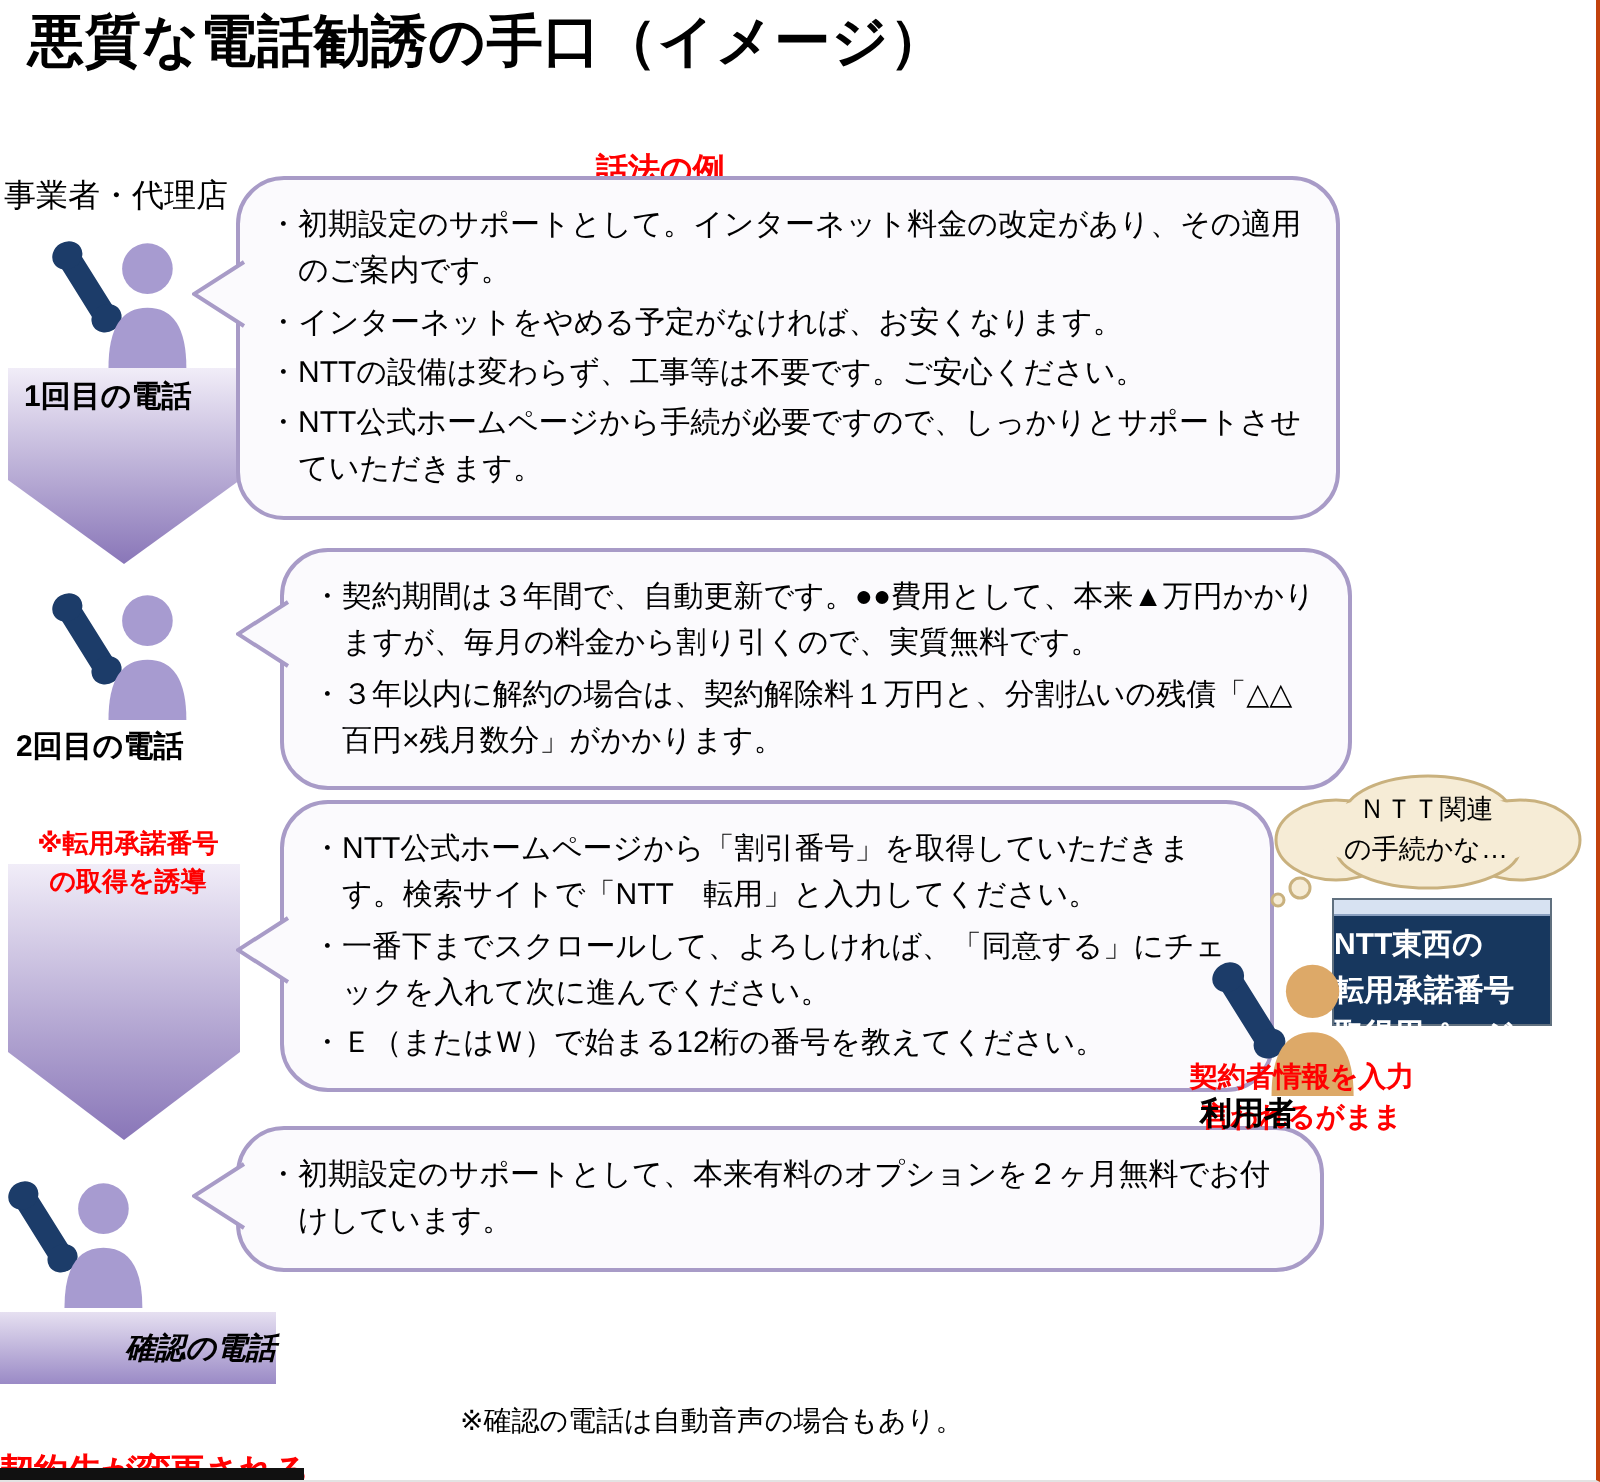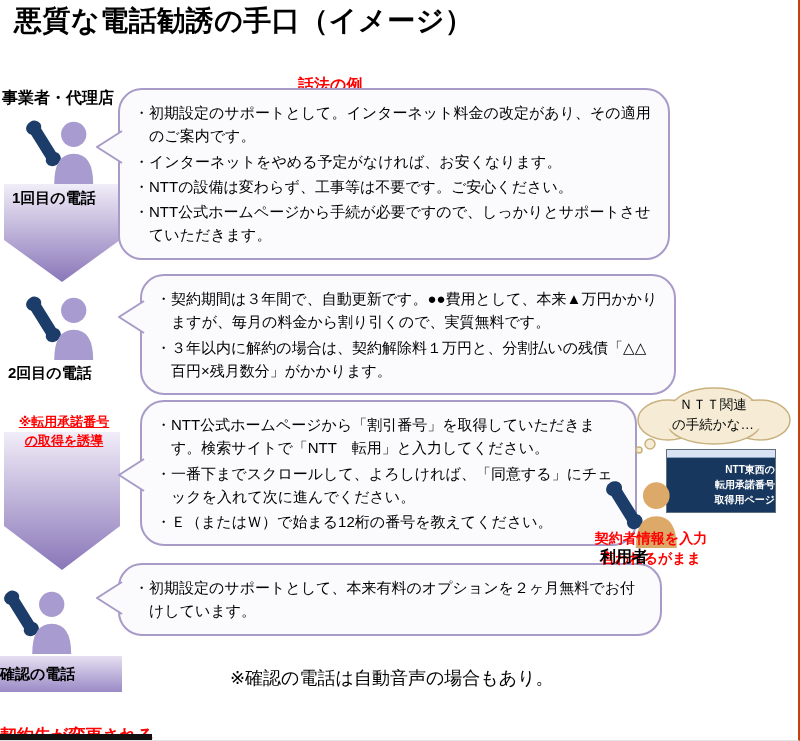--- a/index.html
+++ b/index.html
@@ -10,56 +10,56 @@
   .abs { position:absolute; }
   .title { font-size:28px; font-weight:bold; letter-spacing:0.5px; }
   .red { color:#ff0000; font-weight:bold;margin-top:23px; }
   .flow-label { font-weight:bold; font-size:15px; }
   .bubble { position:absolute; background:#fbfafd; border:2px solid #a89bc7; border-radius:24px;
             padding:9px 14px; z-index:2; }
   .bubble .item { font-size:15px; line-height:1.55; text-indent:-1em; padding-left:1em; margin:2px 0; }
   .tail { position:absolute; left:-24px; z-index:3; }
   .arrow-svg { position:absolute; z-index:0; }
   .person-svg { position:absolute; z-index:1; }
-  .step3-box { position:absolute; left:0; top:656px; width:122px; height:36px;
+  .step3-box { position:absolute; left:0; top:656px; width:138px; height:36px;
                background:linear-gradient(180deg,#e6e0f1 0%,#9a8ac6 100%);
-               display:flex; align-items:center; justify-content:flex-start; }
+               display:flex; align-items:center; justify-content:flex-end;font-style:italic; }
   .note-2line { text-align:center; line-height:1.45; }
   .cloud-wrap { position:absolute; left:630px; top:380px; width:166px; height:74px; z-index:4; }
   .cloud-text { position:absolute; left:0; top:15px; width:166px; text-align:center;
                 font-size:13.5px; line-height:1.5; z-index:5; }
   .pagebox { position:absolute; left:666px; top:449px; width:110px; height:64px;
              background:#17375e; border:1px solid #60707f; z-index:4; }
   .pagebox-bar { height:8px; background:#d7e2f2; border-bottom:1px solid #8aa0c0; }
-  .pagebox-text { color:#fff; font-size:10px; font-weight:bold; text-align:right;
+  .pagebox-text { color:#fff; font-size:15px; font-weight:bold; text-align:left;
                   line-height:1.5; padding-top:4px; }
   .typing-note { position:absolute; left:572px; top:505px; width:158px; text-align:center;
                  font-size:14px; line-height:1.45; z-index:6; }
   .user-label { position:absolute; left:600px; top:547px; font-size:16px; font-weight:bold; z-index:6; }
-  .footnote { position:absolute; left:230px; top:666px; font-size:18px; }
+  .footnote { position:absolute; left:230px; top:702px; font-size:14px; }
   .bottom-bar { position:absolute; left:0; top:734px; width:152px; height:7px; background:#111; }
 </style>
 </head>
 <body>
 
 <div class="canvas">
 
   <svg width="0" height="0" style="position:absolute">
     <defs>
       <linearGradient id="gradArrow" x1="0" y1="0" x2="0" y2="1">
         <stop offset="0%" stop-color="#f1edf8"></stop>
         <stop offset="100%" stop-color="#8976b8"></stop>
       </linearGradient>
     </defs>
   </svg>
 
   <div class="abs title" style="left:14px; top:2px;">悪質な電話勧誘の手口（イメージ）</div>
   <div class="abs red" style="left:298px; top:52px; font-size:16px;">話法の例</div>
 
-  <div class="abs" style="left:2px; top:88px; font-size:16px; font-weight:bold;">事業者・代理店</div>
+  <div class="abs" style="left:2px; top:88px; font-size:16px; font-weight:normal;">事業者・代理店</div>
 
   <svg class="person-svg" style="left:26px; top:110px;" width="74" height="74" viewBox="0 0 76 76">
     <g>
       <g transform="rotate(-32 19 36)" fill="#1c3c69">
         <rect x="13" y="12" width="12" height="44" rx="6"></rect>
         <ellipse cx="19" cy="15" rx="8" ry="7"></ellipse>
         <ellipse cx="19" cy="53" rx="8" ry="7"></ellipse>
       </g>
     </g>
     <circle cx="49" cy="25" r="13" fill="#a79bd0"></circle>
@@ -77,21 +77,21 @@
         <rect x="13" y="12" width="12" height="44" rx="6"></rect>
         <ellipse cx="19" cy="15" rx="8" ry="7"></ellipse>
         <ellipse cx="19" cy="53" rx="8" ry="7"></ellipse>
       </g>
     </g>
     <circle cx="49" cy="25" r="13" fill="#a79bd0"></circle>
     <path d="M29,76 Q29,45 49,45 Q69,45 69,76 Z" fill="#a79bd0"></path>
   </svg>
 
   <div class="abs flow-label" style="left:8px; top:364px; z-index:1;">2回目の電話</div>
-  <div class="abs red note-2line" style="left:0; top:390px; width:128px; font-size:13px; z-index:1;text-decoration:underline;">
+  <div class="abs red note-2line" style="left:0; top:390px; width:128px; font-size:13px; z-index:1;">
     <div>※転用承諾番号</div>
     <div>の取得を誘導</div>
   </div>
 
   <svg class="arrow-svg" style="left:4px; top:432px;" width="116" height="140" viewBox="0 0 116 140">
     <polygon points="0,0 116,0 116,94 58,138 0,94" fill="url(#gradArrow)"></polygon>
   </svg>
 
   <svg class="person-svg" style="left:4px; top:580px;" width="74" height="74" viewBox="0 0 76 76">
     <g>

